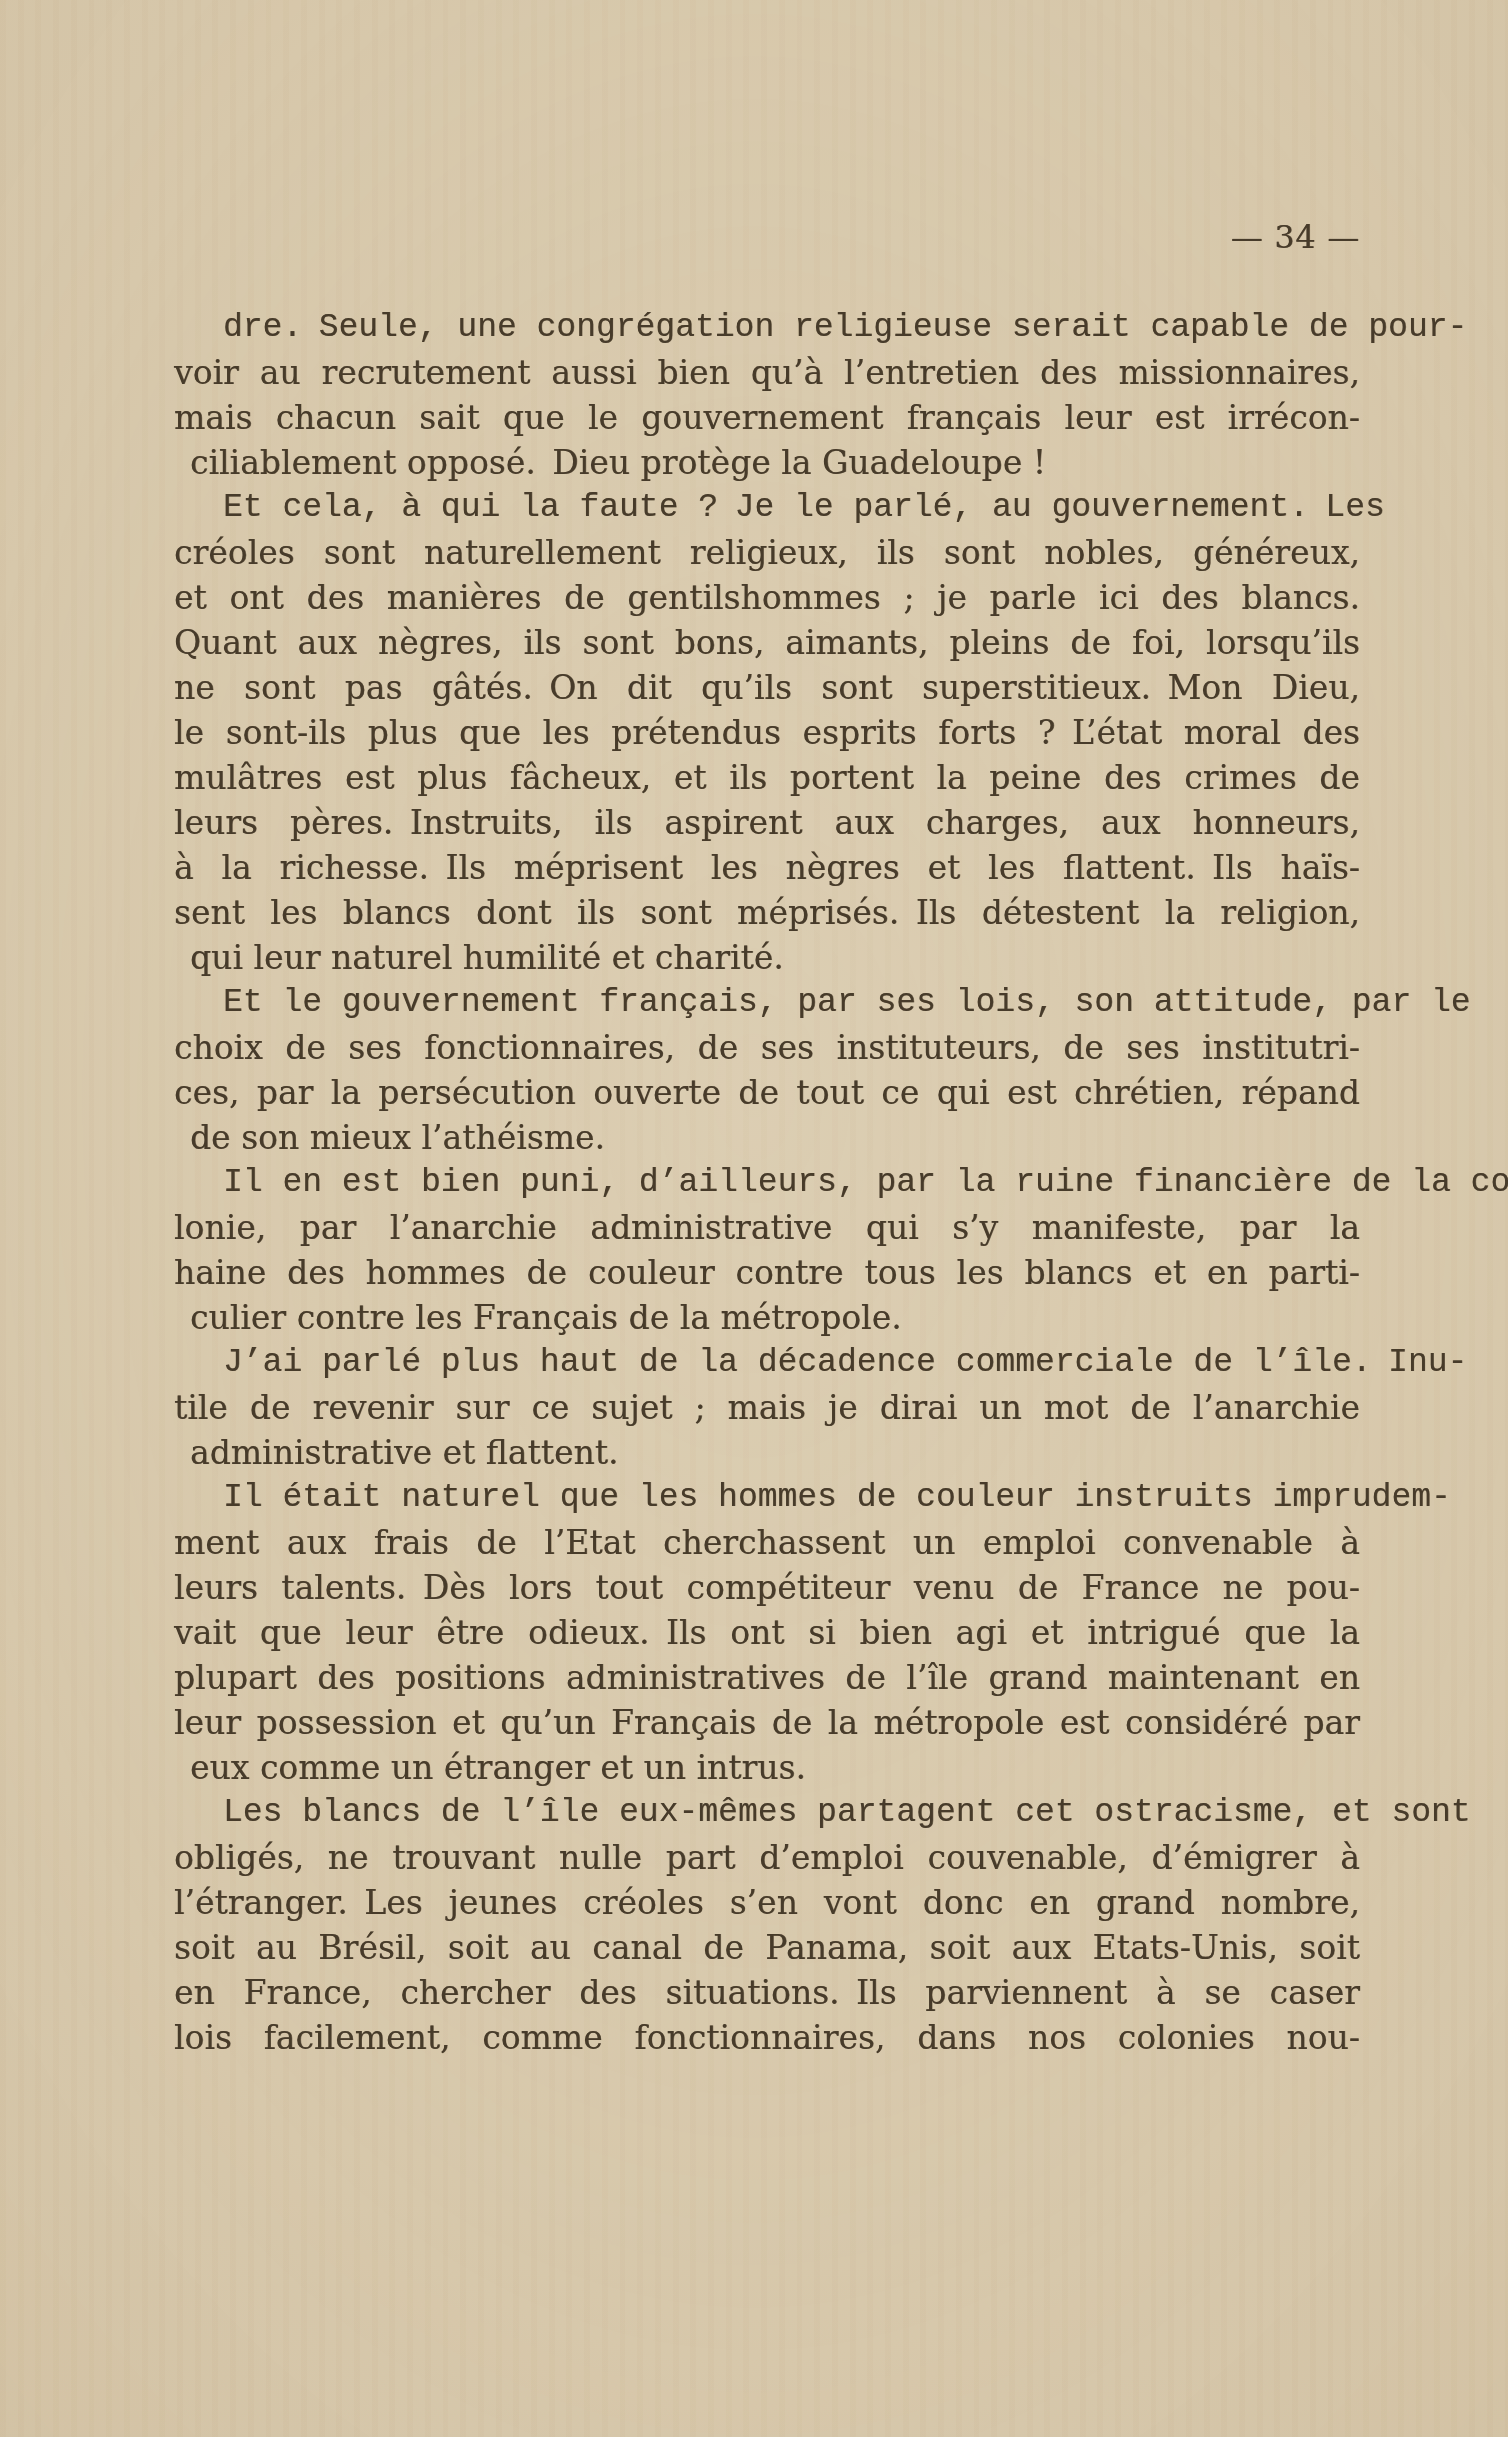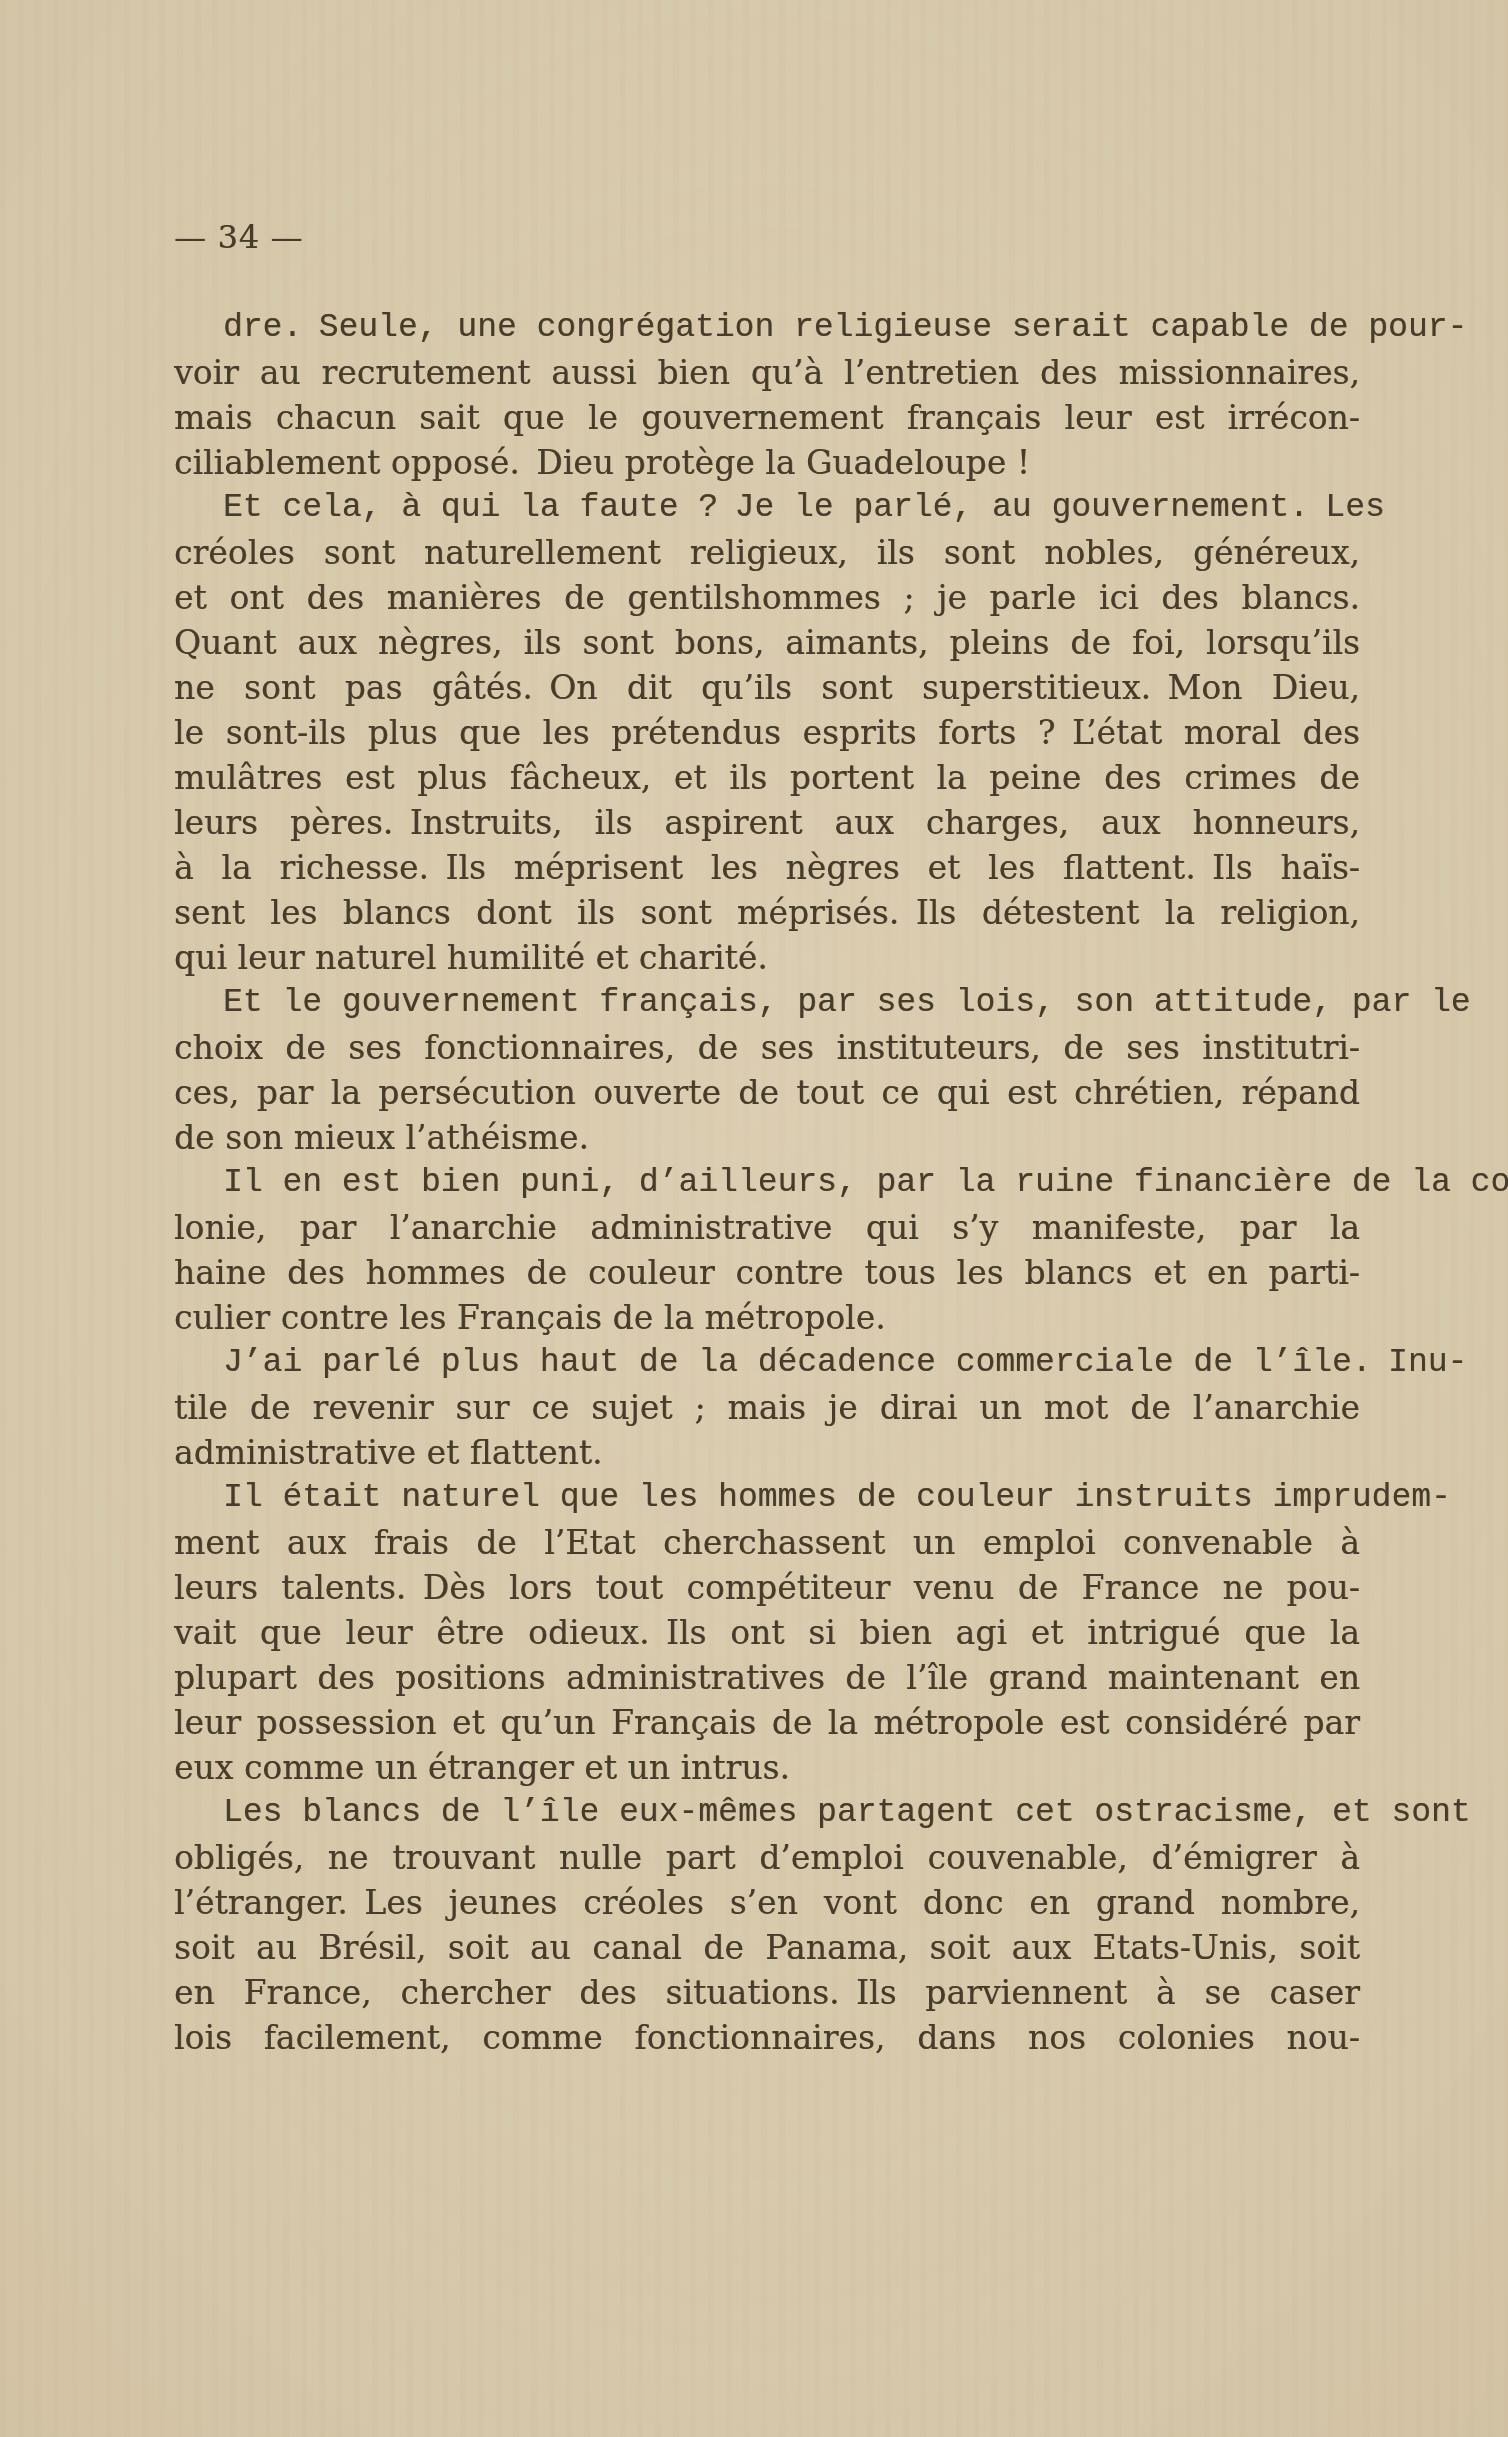--- a/index.html
+++ b/index.html
@@ -22,21 +22,21 @@
         rgba(158, 130, 88, 0.04) 0px, rgba(158, 130, 88, 0.04) 5.9px,
         rgba(0, 0, 0, 0) 5.9px, rgba(0, 0, 0, 0) 17.7px);
     font-family: "DejaVu Serif", "Liberation Serif", serif;
     color: var(--ink, #473b2a);
   }
   .page-number {
     position: absolute;
     top: 218px;
     left: 174px;
     width: 1186px;
-    text-align: left;
+    text-align: right;
     font-size: 32px;
     line-height: 38px;
     letter-spacing: 0.7px;
     text-shadow: 0.4px 0.4px 0.6px rgba(62, 48, 30, 0.55);
   }
   .text-block {
     position: absolute;
     top: 305px;
     left: 174px;
     width: 1186px;
@@ -53,20 +53,21 @@
     white-space: nowrap;
     text-align: justify;
     text-align-last: justify;
   }
   .line.first {
     text-indent: 49px;
     font-family: Liberation Mono, monospace;
   }
   .line.last {
     text-align-last: left;
+    margin-left: 16px;
   }
 </style>
 </head>
 <body style="--paper: #d4c4a6; --ink: #473b2a;">
 
 <div class="page-number">— 34 —</div>
 
 <div class="text-block" id="text-block">
     <p class="paragraph">
       <span class="line first">dre. Seule, une congrégation religieuse serait capable de pour-</span>

